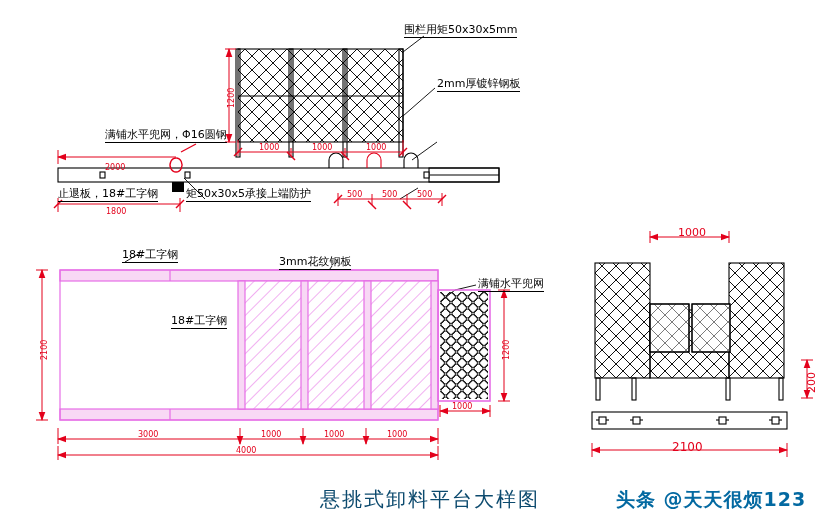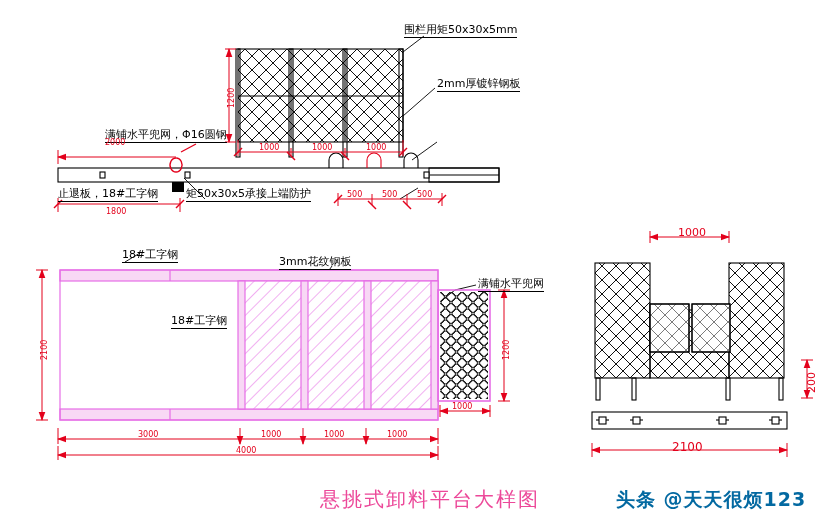--- a/index.html
+++ b/index.html
@@ -6,21 +6,21 @@
   body{width:829px;height:524px;position:relative;overflow:hidden;
        font-family:"DejaVu Sans","Liberation Sans",sans-serif;}
   .stage{position:absolute;left:0;top:0;width:829px;height:524px;}
   svg{position:absolute;left:0;top:0;}
   .lbl{position:absolute;white-space:nowrap;color:#000;font-size:11px;
        font-family:"DejaVu Sans","Liberation Sans",sans-serif;letter-spacing:0px;}
   .lbl.ul{border-bottom:1px solid #000;padding-bottom:0px;}
   .dim{position:absolute;white-space:nowrap;color:#e3001b;font-size:8px;
        font-family:"DejaVu Sans","Liberation Sans",sans-serif;}
   .dim.vert{transform:rotate(-90deg);transform-origin:left top;}
-  .title{position:absolute;color:#ec4899;font-size:20px;letter-spacing:2px;
+  .title{position:absolute;color:#0c4a6e;font-size:20px;letter-spacing:2px;
          font-family:"DejaVu Sans","Liberation Sans",sans-serif;}
   .wmark{position:absolute;color:#0369a1;font-size:19px;font-weight:bold;
          letter-spacing:1px;font-family:"DejaVu Sans","Liberation Sans",sans-serif;}
 </style>
 </head>
 <body>
 
 <div class="stage">
 
   <svg width="829" height="524">
@@ -208,21 +208,21 @@
   <div class="lbl ul" style="left:122px;top:247px;">18#工字钢</div>
   <div class="lbl ul" style="left:279px;top:254px;">3mm花纹钢板</div>
   <div class="lbl ul" style="left:171px;top:313px;">18#工字钢</div>
   <div class="lbl ul" style="left:478px;top:276px;">满铺水平兜网</div>
 
   <div class="dim vert" style="left:227px;top:108px;">1200</div>
   <div class="dim" style="left:259px;top:143px;">1000</div>
   <div class="dim" style="left:312px;top:143px;">1000</div>
   <div class="dim" style="left:366px;top:143px;">1000</div>
 
-  <div class="dim" style="left:105px;top:138px;text-align:right;">2000</div>
+  <div class="dim" style="left:105px;top:163px;text-align:right;">2000</div>
   <div class="dim" style="left:106px;top:207px;">1800</div>
   <div class="dim" style="left:347px;top:190px;">500</div>
   <div class="dim" style="left:382px;top:190px;">500</div>
   <div class="dim" style="left:417px;top:190px;">500</div>
 
   <div class="dim vert" style="left:40px;top:360px;">2100</div>
   <div class="dim" style="left:138px;top:430px;">3000</div>
   <div class="dim" style="left:261px;top:430px;">1000</div>
   <div class="dim" style="left:324px;top:430px;">1000</div>
   <div class="dim" style="left:387px;top:430px;">1000</div>

